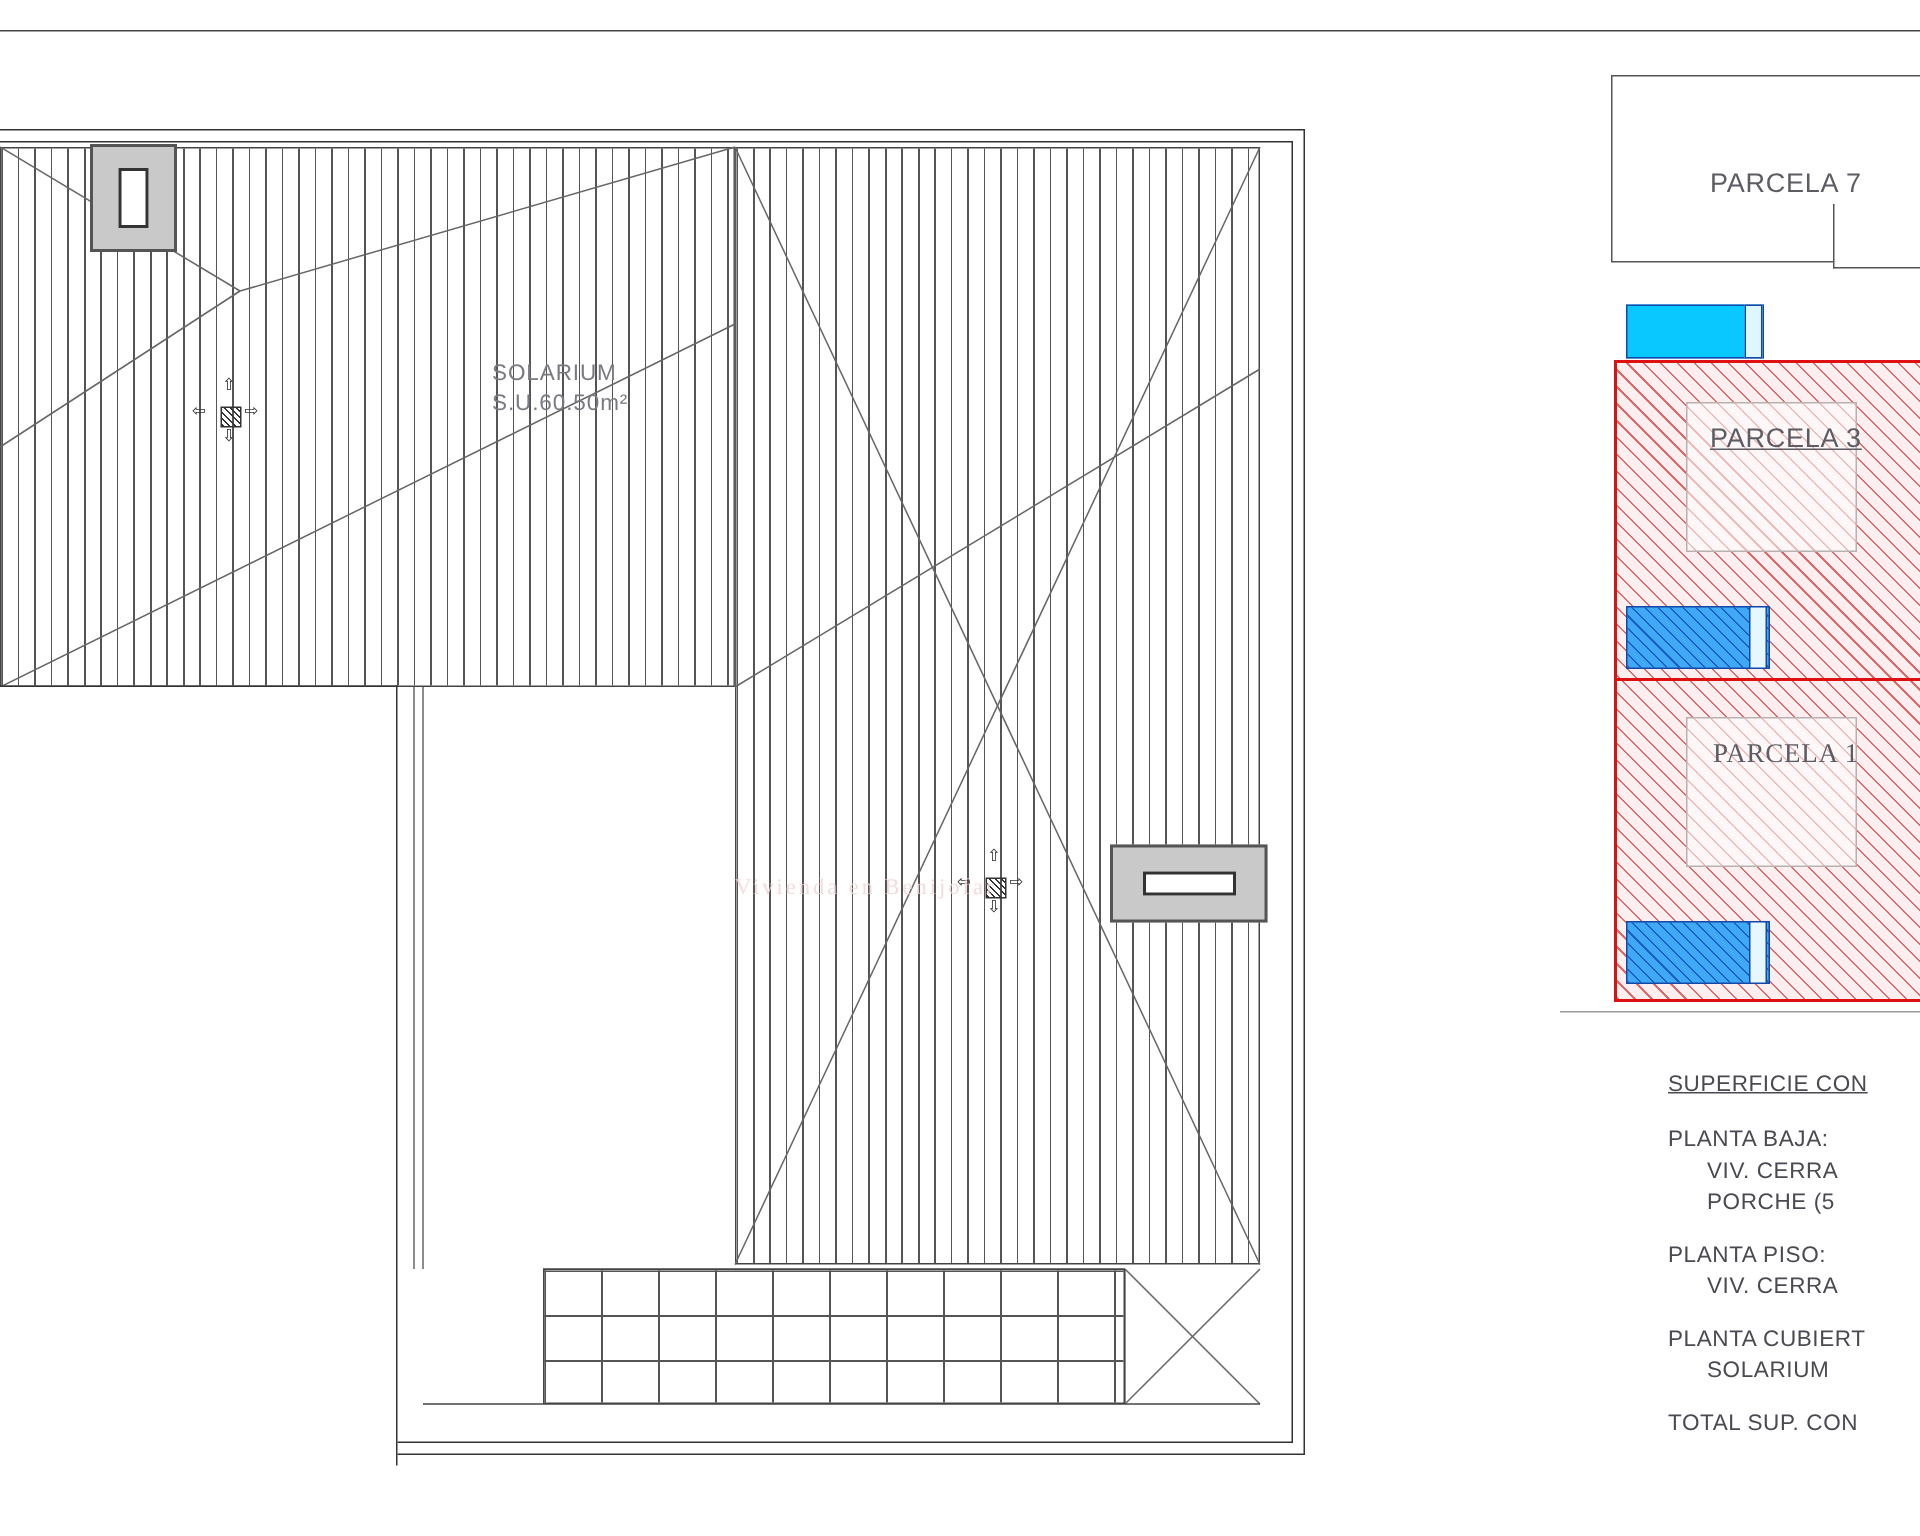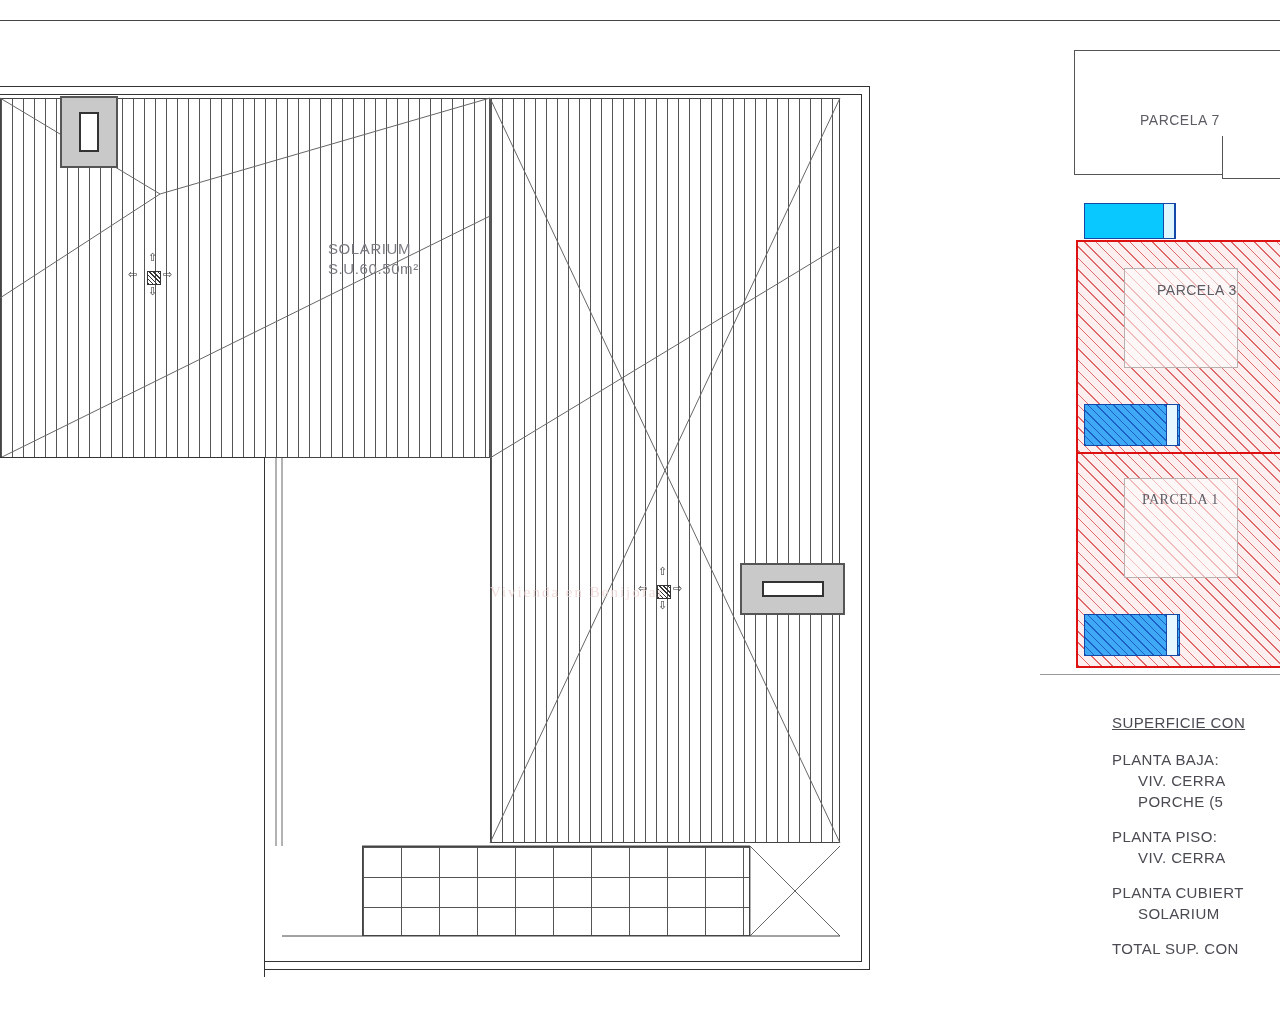--- a/index.html
+++ b/index.html
@@ -271,26 +271,26 @@
     width: 114px;
     height: 100px;
     border: 1px solid #b9b0b0;
     box-sizing: border-box;
     background: rgba(255,255,255,0.55);
   }
   .site-parcel3-box { left: 92px; top: 232px; }
   .site-parcel1-box { left: 92px; top: 442px; }
   .site-parcel-label {
     position: absolute;
-    font-size: 14px;
+    font-size: 18px;
     color: #5c5c64;
     letter-spacing: 0.5px;
     white-space: nowrap;
   }
-  .site-p3-label { left: 125px; top: 246px; }
+  .site-p3-label { left: 108px; top: 246px; text-decoration: underline; }
   .site-p1-label { left: 110px; top: 456px; font-family: Liberation Serif, serif; }
 
   .pool {
     position: absolute;
     border: 1px solid #1348a8;
     box-sizing: border-box;
     background: #0cf;
   }
   .pool-top { left: 52px; top: 167px; width: 92px; height: 36px; background: #08c8ff; }
   .pool-mid {

